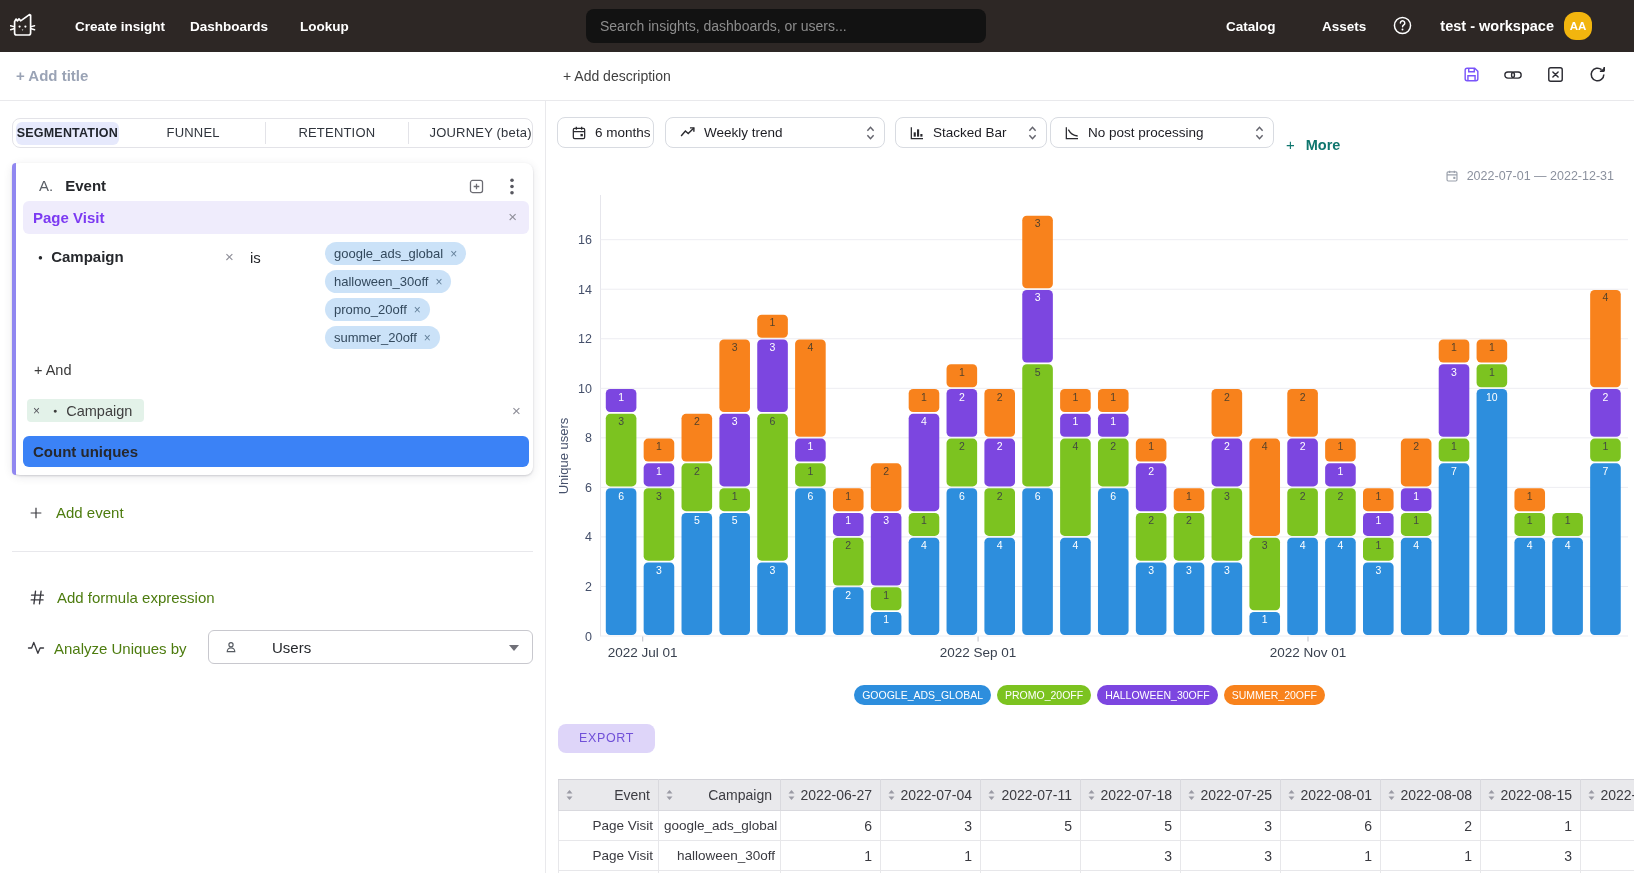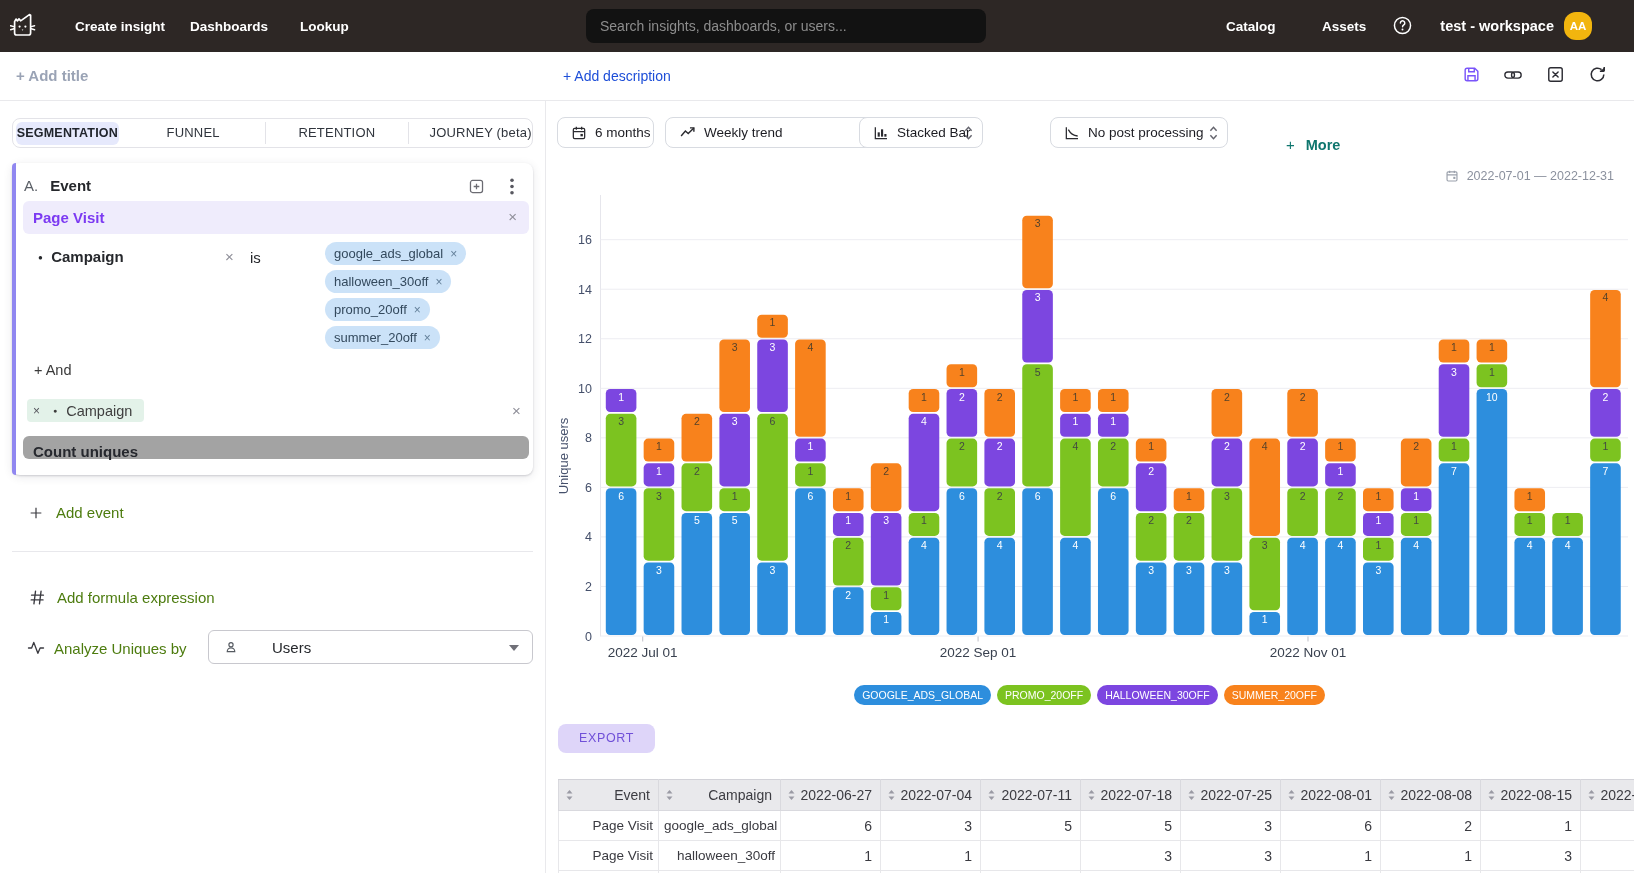--- a/index.html
+++ b/index.html
@@ -12,49 +12,49 @@
 .search { position:absolute; left:586px; top:9px; width:400px; height:34px; background:#121212;
   border-radius:8px; color:#8d8d8d; font-size:14px; line-height:34px; padding-left:14px; }
 .ws { position:absolute; right:80px; top:18px; color:#fff; font-size:14.5px; font-weight:bold; }
 .avatar { position:absolute; left:1564px; top:12px; width:28px; height:28px; border-radius:12px;
   background:#f2b50e; color:#fff; font-size:11.5px; font-weight:bold; text-align:center; line-height:28px; }
 .helpi { position:absolute; left:1392px; top:15px; }
 
 
 .trow { position:absolute; left:0; top:52px; width:1634px; height:49px; border-bottom:1px solid #e9e9ec; background:#fff; }
 .addtitle { position:absolute; left:16px; top:15px; font-size:15px; font-weight:bold; color:#9aa3b5; }
-.adddesc { position:absolute; left:563px; top:16px; font-size:14px; color:#1d4ed8; }
+.adddesc { position:absolute; left:563px; top:16px; font-size:14px; color:#404040; }
 .ticon { position:absolute; top:9px; }
 
 
 .lpanel { position:absolute; left:0; top:101px; width:546px; height:772px; border-right:1px solid #e9e9ec; background:#fff; }
 .tabbar { position:absolute; left:12px; top:17px; width:521px; height:30px; border:1px solid #e3e3e8;
   border-radius:8px; display:flex; align-items:center;gap:20px; }
 .tab { flex:1; text-align:center; font-size:13px; letter-spacing:.2px; color:#30353d; line-height:22px; }
 .tab.active { background:#e6e9fc; border-radius:6px; margin:3px; line-height:23px; color:#20242b; font-weight:bold; font-size:12.5px; }
 .tabsep { width:1px; height:22px; background:#e3e3e8; }
 .card { position:absolute; left:12px; top:62px; width:521px; height:312px; background:#fff; border-radius:8px;
   box-shadow:0 1px 2px rgba(40,40,60,.18), 0 2px 10px rgba(40,40,60,.10); }
 .card::before { content:""; position:absolute; left:0; top:0; bottom:0; width:4px; background:#9087f0;
   border-radius:8px 0 0 8px; }
-.chead { position:absolute; left:12px; top:14px; font-size:15px; color:#5a5f66;text-align:center; }
+.chead { position:absolute; left:27px; top:14px; font-size:15px; color:#5a5f66;text-align:center; }
 .chead b { color:#26282c; margin-left:12px; }
 .plusbox { position:absolute; left:456px; top:15px; }
 .dots { position:absolute; left:498px; top:15px; }
 .pv { position:absolute; left:11px; top:38px; width:506px; height:33px; background:#efecfc; border-radius:6px; }
 .pv .t { position:absolute; left:10px; top:8px; color:#7c3af2; font-weight:bold; font-size:15px; }
 .pv .xm, .cu .xm2 { }
 .xm { color:#8f8f99; }
 .chip { display:inline-flex; align-items:center; height:23px; background:#cbe2f8; border-radius:12px;
   padding:0 9px; font-size:13px; color:#33495d; margin-bottom:5px; }
 .chip .xm { margin-left:7px; color:#64809a; font-size:12px; }
 .andl { position:absolute; left:22px; top:199px; font-size:14.5px; color:#3a3a3a; }
 .gchip { position:absolute; left:15px; top:236px; height:23px; background:#e3f2e9; border-radius:4px;
   display:flex; align-items:center; padding:0 12px 0 6px; font-size:14.5px; color:#3f3f3f; }
-.cu { position:absolute; left:11px; top:273px; width:506px; height:23px; background:#a3a3a3; border-radius:6px;
+.cu { position:absolute; left:11px; top:273px; width:506px; height:31px; background:#3b82f6; border-radius:6px;
   font-size:15px; font-weight:bold; color:#26282e; line-height:31px; padding-left:10px; }
 .laction { position:absolute; font-size:15px; color:#4d7c0f; }
 .lhr { position:absolute; left:12px; top:450px; width:521px; height:1px; background:#e8e8ec; }
 .select { position:absolute; left:208px; top:529px; width:325px; height:34px; border:1px solid #c8c8ce;
   border-radius:6px; display:flex; align-items:center; padding-left:15px; font-size:15px; color:#26282c;gap:29px; }
 .select .car { position:absolute; right:13px; top:14px; width:0; height:0; border-left:5px solid transparent;
   border-right:5px solid transparent; border-top:6px solid #707078; }
 
 
 .btn { position:absolute; top:117px; height:31px; border:1px solid #d8dbe1; border-radius:8px; background:#fff;
@@ -201,32 +201,32 @@
     </span>6 months</div>
 <div class="btn" style="left:665px; width:220px;"><span class="ic">
       <svg width="17" height="17" viewBox="0 0 24 24" fill="none">
         <path d="M3 17 L9 10 L13 13.5 L21 5.5" stroke="#2b2b30" stroke-width="2"></path>
         <path d="M15.5 5.5 H21 V11" stroke="#2b2b30" stroke-width="2"></path>
       </svg>
     </span>Weekly trend<span class="chev"><svg width="11" height="16" viewBox="0 0 12 18" fill="none">
         <path d="M2.5 6.5 L6 2.5 L9.5 6.5" stroke="#63636c" stroke-width="1.6"></path>
         <path d="M2.5 11.5 L6 15.5 L9.5 11.5" stroke="#63636c" stroke-width="1.6"></path>
       </svg></span></div>
-<div class="btn" style="left:859px; width:124px;text-align:center;"><span class="ic">
+<div class="btn" style="left:895px; width:152px;text-align:center;"><span class="ic">
       <svg width="16" height="16" viewBox="0 0 24 24" fill="none">
         <path d="M3.5 3.5 V20.5 H21" stroke="#2b2b30" stroke-width="1.9"></path>
         <rect x="7" y="11" width="3.2" height="6.5" fill="#2b2b30"></rect>
         <rect x="12" y="6.5" width="3.2" height="11" fill="#2b2b30"></rect>
         <rect x="17" y="13.5" width="3.2" height="4" fill="#2b2b30"></rect>
       </svg>
     </span>Stacked Bar<span class="chev"><svg width="11" height="16" viewBox="0 0 12 18" fill="none">
         <path d="M2.5 6.5 L6 2.5 L9.5 6.5" stroke="#63636c" stroke-width="1.6"></path>
         <path d="M2.5 11.5 L6 15.5 L9.5 11.5" stroke="#63636c" stroke-width="1.6"></path>
       </svg></span></div>
-<div class="btn" style="left:1050px; width:178px;"><span class="ic">
+<div class="btn" style="left:1050px; width:224px;"><span class="ic">
       <svg width="16" height="16" viewBox="0 0 24 24" fill="none">
         <path d="M3.5 3.5 V20.5 H21" stroke="#2b2b30" stroke-width="1.9"></path>
         <path d="M6.5 7 q4.5 8.5 14 9.5" stroke="#2b2b30" stroke-width="1.9" fill="none"></path>
       </svg>
     </span>No post processing<span class="chev"><svg width="11" height="16" viewBox="0 0 12 18" fill="none">
         <path d="M2.5 6.5 L6 2.5 L9.5 6.5" stroke="#63636c" stroke-width="1.6"></path>
         <path d="M2.5 11.5 L6 15.5 L9.5 11.5" stroke="#63636c" stroke-width="1.6"></path>
       </svg></span></div>
 <div class="more">+<b>More</b></div>
 <div class="drange"><svg width="14" height="14" viewBox="0 0 24 24" fill="none">

